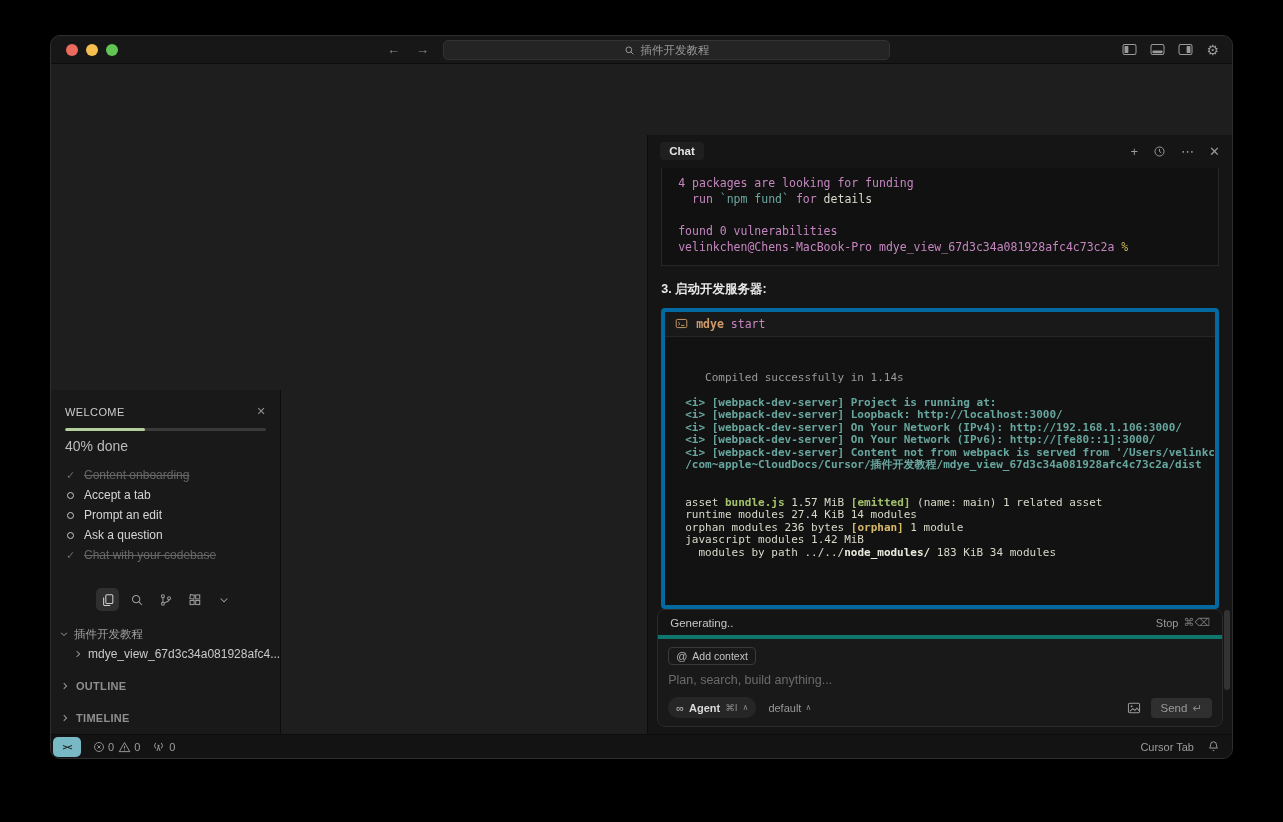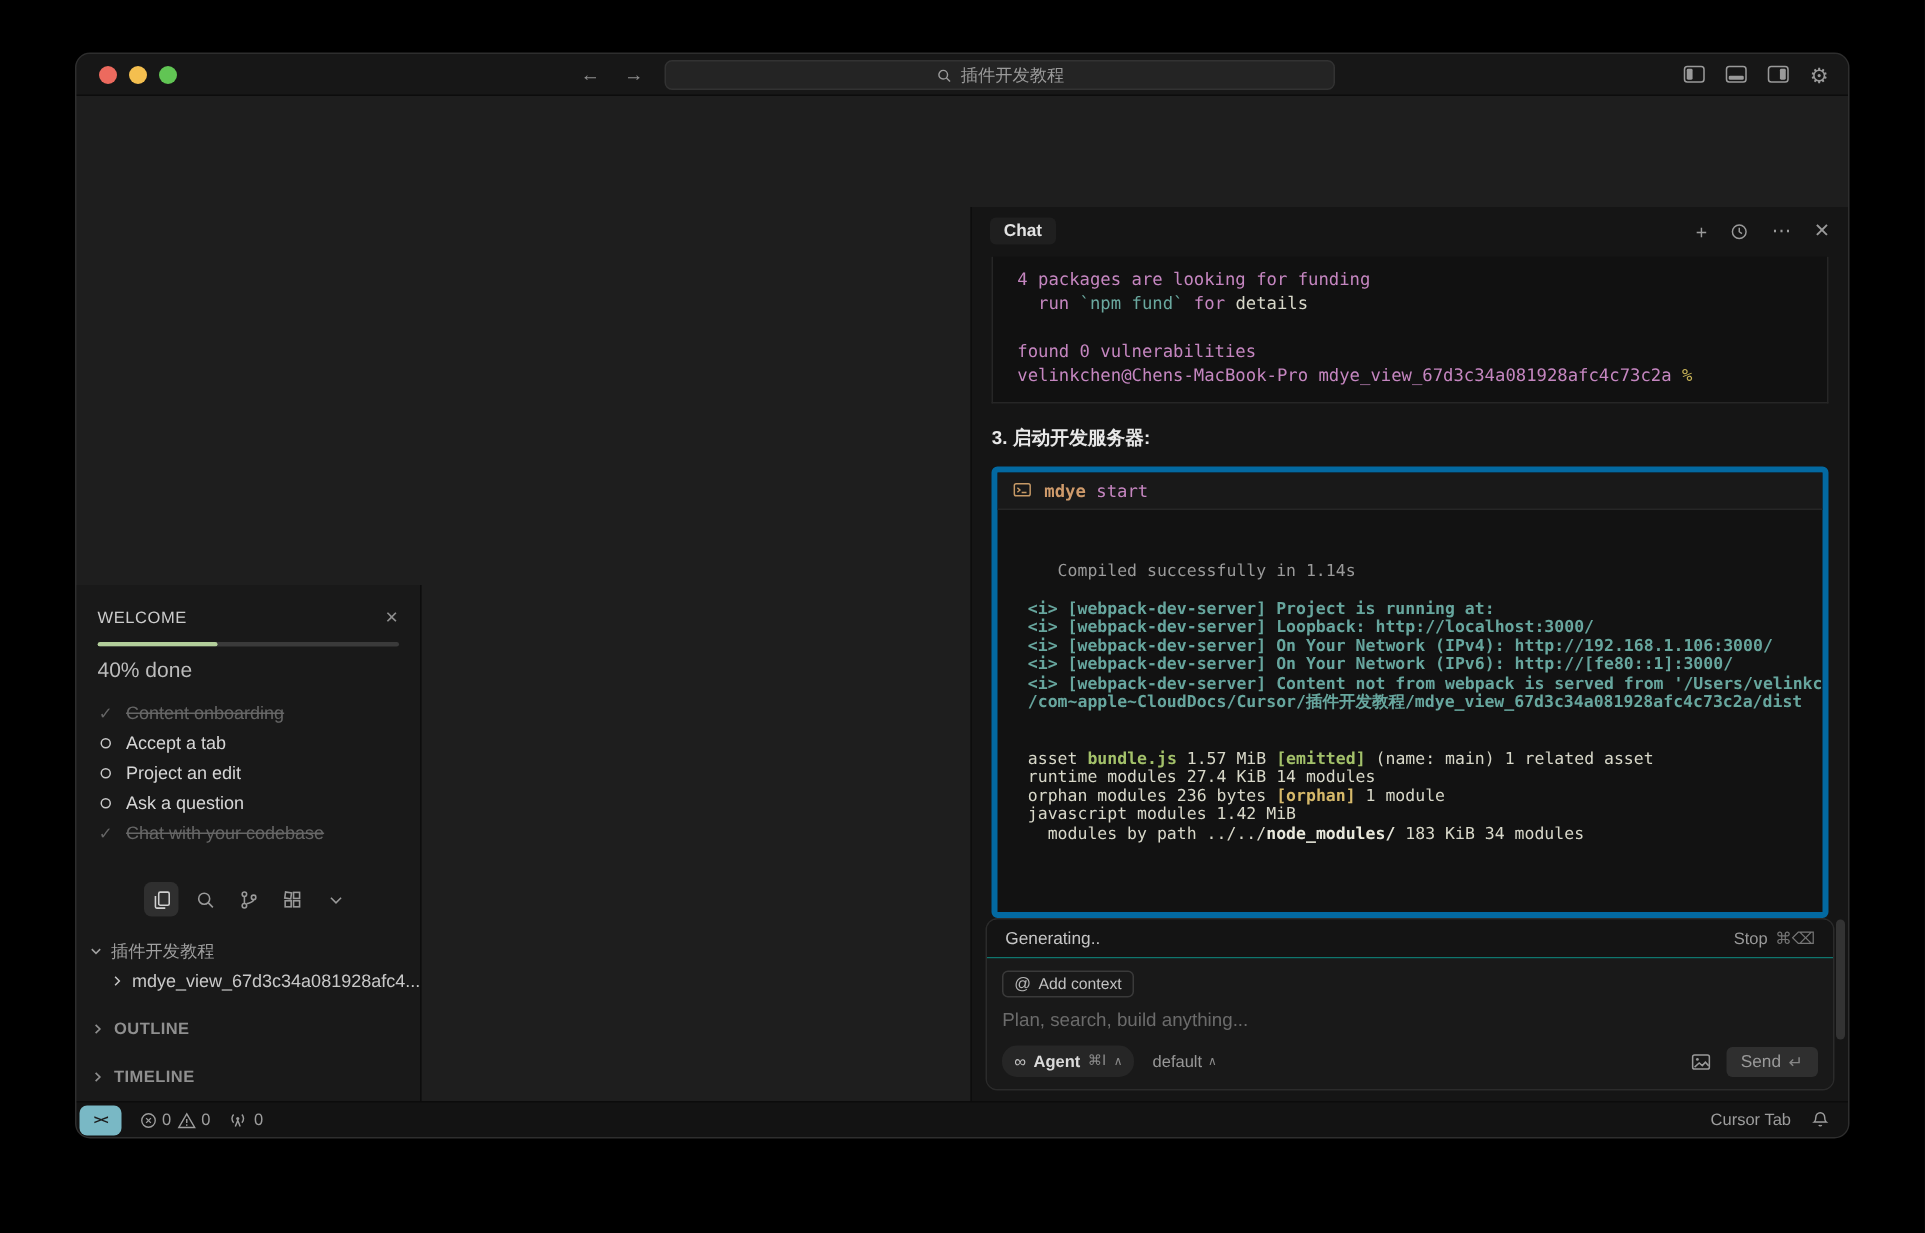--- a/index.html
+++ b/index.html
@@ -59,21 +59,21 @@
   .cmd-name{color:#cf9b6b;font-weight:700;}
   .cmd-arg{color:#c586c0;}
   .cb-body{padding:10px 0 8px 20px;font-family:"DejaVu Sans Mono","Liberation Mono",monospace;font-size:11px;line-height:12.5px;white-space:pre;overflow:hidden;}
   .tline{min-height:12.5px;}
   .notice{border:1px solid #8f8f7a;margin:10px 2px 12px 0;padding:13px 14px;white-space:pre;overflow:hidden;
     font-family:"DejaVu Sans Mono","Liberation Mono",monospace;font-size:11px;}
   .cb-footer{display:flex;justify-content:flex-end;align-items:center;gap:18px;padding:6px 12px 7px;color:#b5b5b5;font-size:11.5px;}
   .chat-scrollthumb{position:absolute;right:2px;top:475px;width:6px;height:80px;background:#333;border-radius:3px;}
   
   .composer{flex:0 0 auto;margin:0 9px 7px;border:1px solid #2b2b2b;border-radius:8px;overflow:hidden;}
-  .comp-status{display:flex;align-items:center;padding:6px 12px;background:#141414;border-bottom:1px solid #0f766e;}
+  .comp-status{display:flex;align-items:center;padding:6px 12px;background:#141414;border-bottom:4px solid #0f766e;}
   .gen-label{color:#c6c6c6;font-size:11.5px;}
   .stop{margin-left:auto;display:flex;gap:5px;align-items:center;color:#9a9a9a;font-size:11px;}
   .stop-short{color:#767676;}
   .comp-body{background:#191919;padding:7px 10px 8px;}
   .ctx-chip{display:inline-flex;align-items:center;gap:5px;border:1px solid #3a3a3a;border-radius:4px;padding:2px 7px;color:#c2c2c2;font-size:10.5px;}
   .at{font-size:11px;color:#b5b5b5;}
   .chat-input{display:block;width:100%;background:transparent;border:none;outline:none;resize:none;
     color:#7dd3fc;font-size:12.5px;margin-top:8px;height:18px;font-family:inherit;padding:0;}
   .chat-input::placeholder{color:#6b6b6b;}
   .comp-row{display:flex;align-items:center;margin-top:6px;}
@@ -170,21 +170,21 @@
           <div class="chk done">
             <span class="chk-ic">✓</span>
             <span class="chk-label">Content onboarding</span>
           </div>
           <div class="chk">
             <span class="chk-circle"></span>
             <span class="chk-label">Accept a tab</span>
           </div>
           <div class="chk">
             <span class="chk-circle"></span>
-            <span class="chk-label">Project an edit</span>
+            <span class="chk-label">Prompt an edit</span>
           </div>
           <div class="chk">
             <span class="chk-circle"></span>
             <span class="chk-label">Ask a question</span>
           </div>
           <div class="chk done">
             <span class="chk-ic">✓</span>
             <span class="chk-label">Chat with your codebase</span>
           </div>
         </div>

